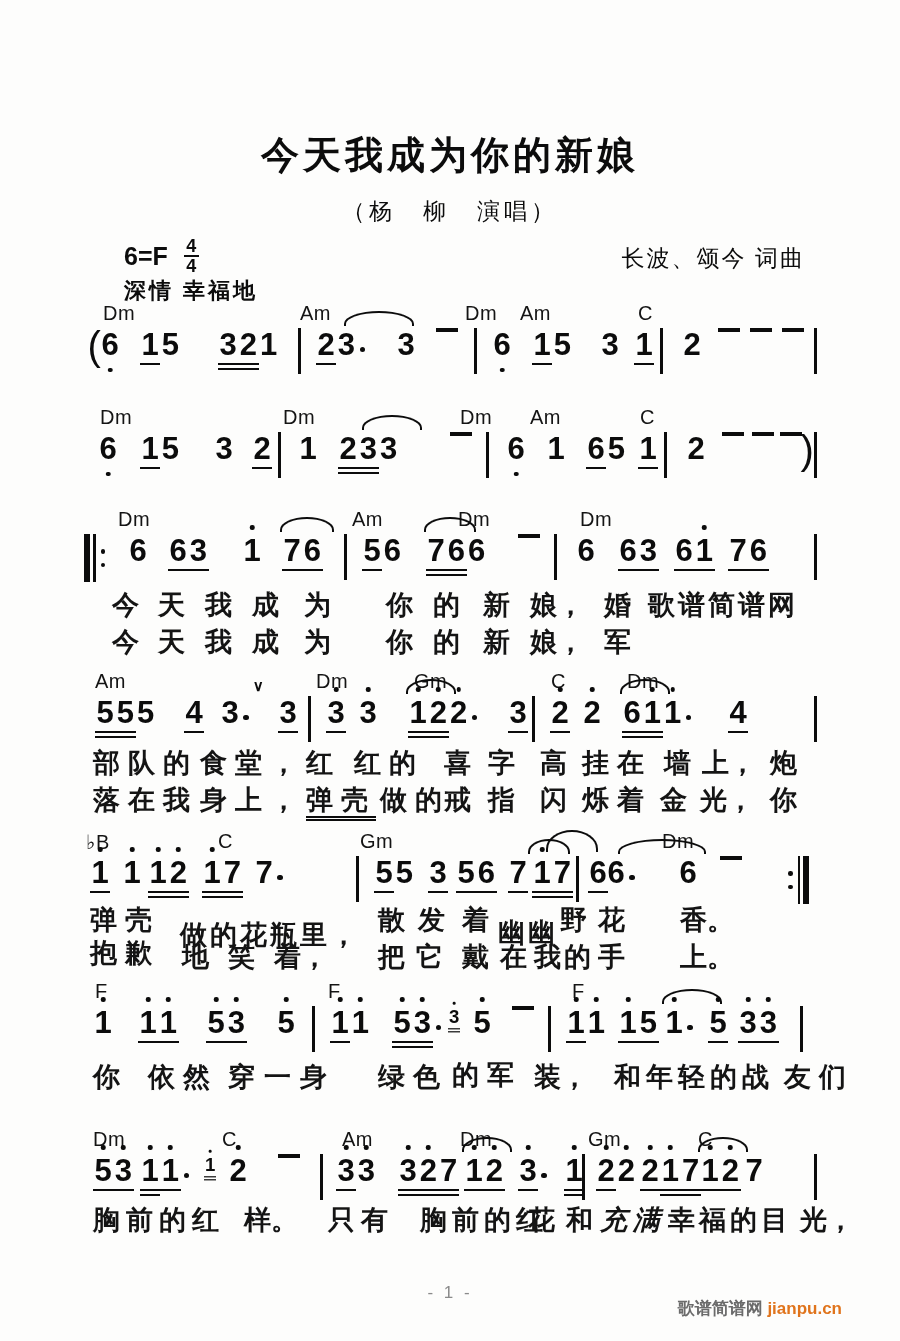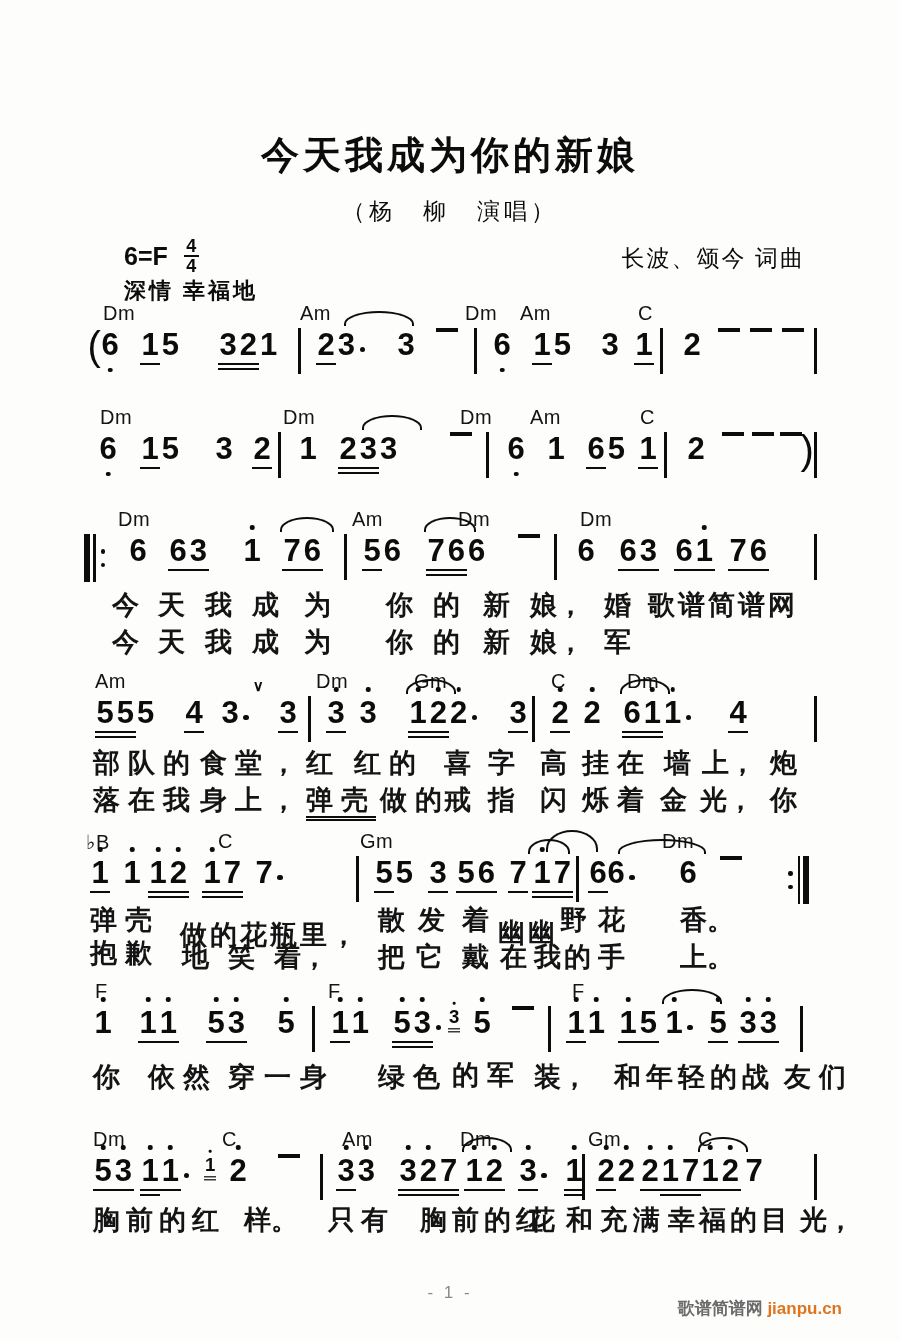--- a/index.html
+++ b/index.html
@@ -1049,21 +1049,21 @@
           <div class="bar"></div>
         </div>
         <div class="arc" style="left: 462px; width: 46px; height: 13px; top: 9px;"></div>
         <div class="arc" style="left: 698px; width: 46px; height: 13px; top: 9px;"></div>
         <div class="lyric-seg" style="left: 93px; top: 77px; letter-spacing: 6px;">胸前的红</div>
         <div class="lyric-seg" style="left: 244px; top: 77px;">样。</div>
         <div class="lyric-seg" style="left: 328px; top: 77px; letter-spacing: 6px;">只有</div>
         <div class="lyric-seg" style="left: 420px; top: 77px; letter-spacing: 5px;">胸前的红</div>
         <div class="lyric-seg" style="left: 528px; top: 77px;">花</div>
         <div class="lyric-seg" style="left: 566px; top: 77px;">和</div>
-        <div class="lyric-seg" style="left: 600px; top: 77px; letter-spacing: 6px;">充满</div>
+        <div class="lyric-seg" style="left: 600px; top: 77px; letter-spacing: 6px; font-style: italic;">充满</div>
         <div class="lyric-seg" style="left: 668px; top: 77px; letter-spacing: 4px;">幸福的目</div>
         <div class="lyric-seg" style="left: 800px; top: 77px;">光，</div>
       </div>
     </div>
 
   <div class="abs pagenum">- 1 -</div>
   <div class="abs watermark">
     <span class="wm-site">歌谱简谱网 </span><span class="wm-url" id="wm-url" style="color: rgb(224, 116, 28);">jianpu.cn</span>
   </div>
 </div>

